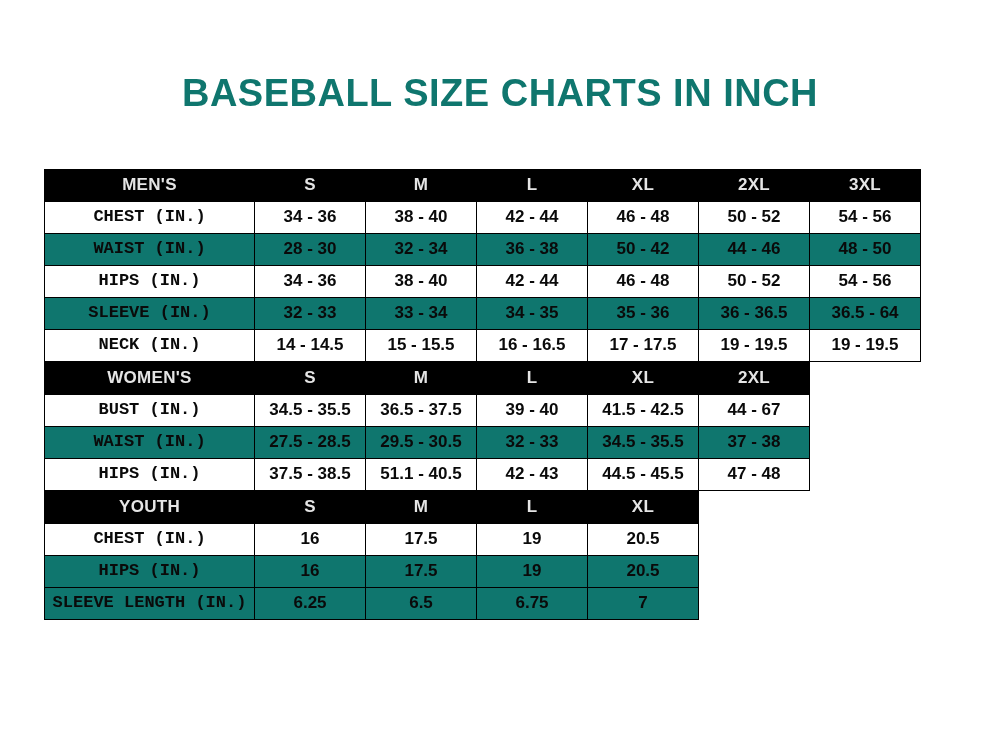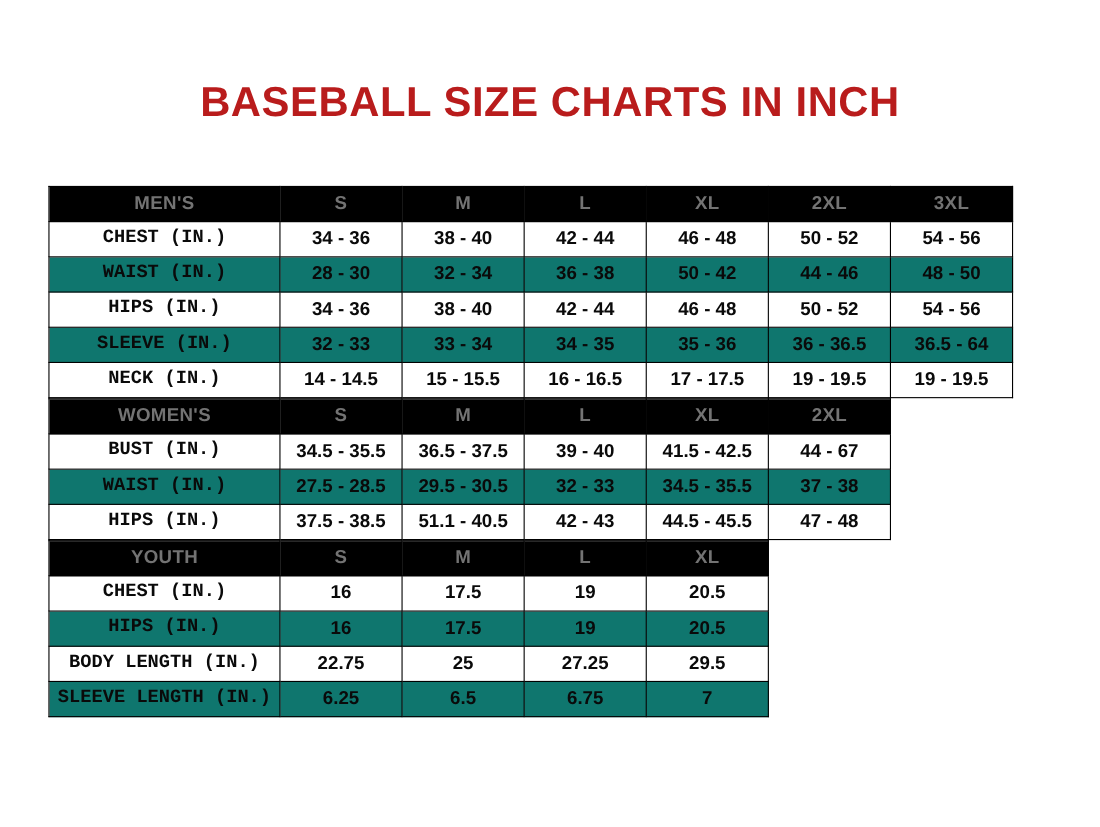--- a/index.html
+++ b/index.html
@@ -20,21 +20,21 @@
     height: 752px;
     box-sizing: border-box;
   }
   .title {
     text-align: center;
     font-size: 38px;
     font-weight: bold;
     letter-spacing: 0.5px;
     margin: 0;
     padding-top: 72px;
-    color: #b91c1c;
+    color: #0f766e;
   }
 
   .tables {
     margin-top: 54px;
     padding-left: 44px;
     padding-right: 44px;
   }
 
   table {
     border-collapse: collapse;
@@ -48,21 +48,21 @@
     border: 1px solid #000000;
     text-align: center;
     height: 31px;
     padding: 0 4px;
     white-space: nowrap;
     background: #ffffff;
     line-height: 1.1;
   }
   thead th {
     background: #000000;
-    color: #737373;
+    color: #e5e5e5;
     border: 1px solid #000000;
     font-size: 17px;
     letter-spacing: 0.3px;
   }
   thead th.rowhead {
     text-align: center;
   }
   tbody td.rowhead {
     font-weight: bold;
     background: #ffffff;
@@ -236,27 +236,20 @@
           <td>19</td>
           <td>20.5</td>
         </tr>
         <tr class="alt">
           <td class="rowhead">HIPS (IN.)</td>
           <td>16</td>
           <td>17.5</td>
           <td>19</td>
           <td>20.5</td>
         </tr>
-        <tr>
-          <td class="rowhead">BODY LENGTH (IN.)</td>
-          <td>22.75</td>
-          <td>25</td>
-          <td>27.25</td>
-          <td>29.5</td>
-        </tr>
         <tr class="alt">
           <td class="rowhead">SLEEVE LENGTH (IN.)</td>
           <td>6.25</td>
           <td>6.5</td>
           <td>6.75</td>
           <td>7</td>
         </tr>
       </tbody>
     </table>
 

